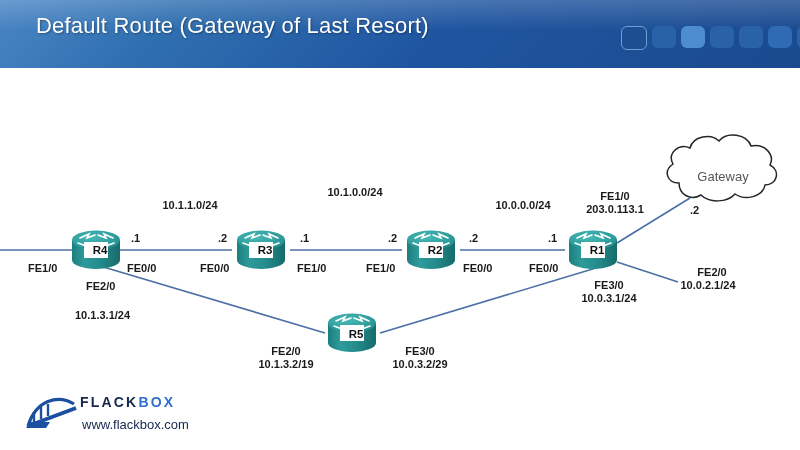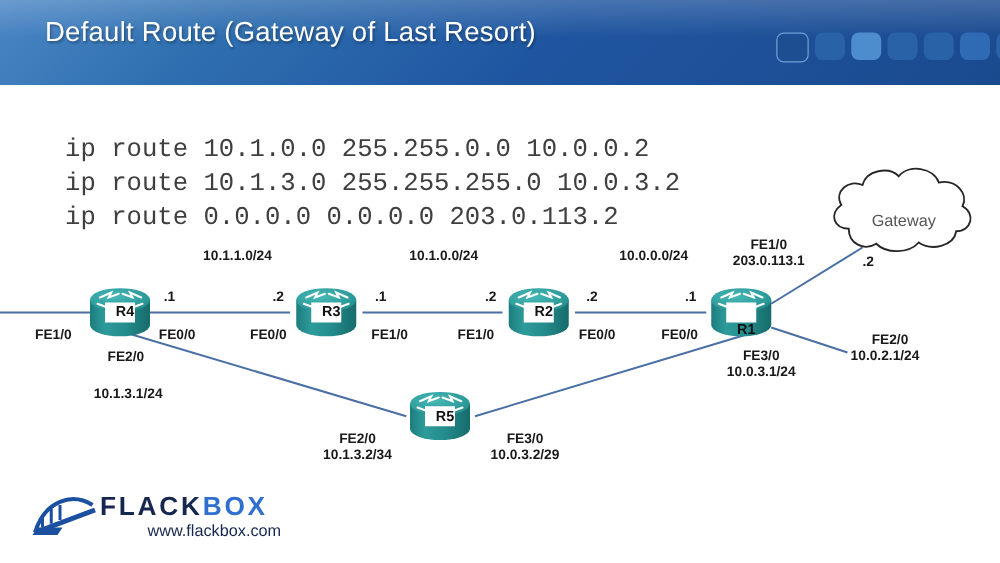--- a/index.html
+++ b/index.html
@@ -100,34 +100,33 @@
 
   
   #logo {
     position: absolute;
     left: 24px; top: 392px;
     width: 220px; height: 48px;
   }
   #logo-word {
     position: absolute;
     left: 56px; top: 2px;
-    font-size: 21px;
+    font-size: 14px;
     font-weight: bold;
     letter-spacing: 2.2px;
     white-space: nowrap;
   }
   #logo-word .flack { color: #16274f; }
   #logo-word .box   { color: #2f6fd0; }
   #logo-url {
     position: absolute;
     left: 58px; top: 25px;
     font-size: 13px;
     color: #16274f;
     white-space: nowrap;
-    margin-left: 36px;
   }
 </style>
 </head>
 <body>
 
 <div id="slide">
 
   <div id="header">
     <div id="header-sheen"></div>
     <div id="header-title">Default Route (Gateway of Last Resort)</div>
@@ -135,23 +134,20 @@
       <div class="sq" style="background:#1d4e92;border:1px solid #6f9ed4;"></div>
       <div class="sq" style="background:#2a62a8;"></div>
       <div class="sq" style="background:#4d8ccd;"></div>
       <div class="sq" style="background:#2a62a8;"></div>
       <div class="sq" style="background:#2a62a8;"></div>
       <div class="sq" style="background:#2f6ab4;"></div>
       <div class="sq" style="background:#2a62a8;"></div>
     </div>
   </div>
 
-  <pre id="config">ip route 10.1.0.0 255.255.0.0 10.0.0.2
-ip route 10.1.3.0 255.255.255.0 10.0.3.2
-ip route 0.0.0.0 0.0.0.0 203.0.113.2</pre>
 
   <div id="diagram">
 
     <svg width="800" height="450" xmlns="http://www.w3.org/2000/svg">
       <defs>
 
         <linearGradient id="rtrSide" x1="0" y1="0" x2="1" y2="0">
           <stop offset="0%" stop-color="#1d7d7d"></stop>
           <stop offset="25%" stop-color="#2e9b9b"></stop>
           <stop offset="60%" stop-color="#248b8b"></stop>
@@ -238,27 +234,27 @@
         <path d="M -16 -12 L -7 -16 L -9 -12 L -1 -15" stroke="#ffffff" stroke-width="1.6" fill="none" stroke-linecap="round"></path>
         <path d="M 2 -15 L 10 -12 L 8 -16 L 17 -12" stroke="#ffffff" stroke-width="1.6" fill="none" stroke-linecap="round"></path>
         <path d="M -18 -7 L -10 -4 M 10 -4 L 18 -7" stroke="#ffffff" stroke-width="1.6" fill="none" stroke-linecap="round"></path>
         <rect x="-12" y="-8" width="24" height="16" fill="#ffffff"></rect>
       </g>
     </svg>
 
     <div class="rtr-name" style="left:100px; top:250px;text-align:center;">R4</div>
     <div class="rtr-name" style="left:265px; top:250px;">R3</div>
     <div class="rtr-name" style="left:435px; top:250px;">R2</div>
-    <div class="rtr-name" style="left:597px; top:264px;text-align:center;">R1</div>
+    <div class="rtr-name" style="left:597px; top:250px;text-align:center;">R1</div>
     <div class="rtr-name" style="left:356px; top:334px;">R5</div>
 
     <div id="internet-label">Gateway</div>
 
     <div class="netlabel center" style="left:190px; top:199px;">10.1.1.0/24</div>
-    <div class="netlabel center" style="left:355px; top:199px;">10.1.0.0/24</div>
+    <div class="netlabel center" style="left:355px; top:186px;">10.1.0.0/24</div>
     <div class="netlabel center" style="left:523px; top:199px;">10.0.0.0/24</div>
 
     <div class="netlabel" style="left:131px; top:232px;">.1</div>
     <div class="netlabel" style="left:218px; top:232px;">.2</div>
     <div class="netlabel" style="left:300px; top:232px;">.1</div>
     <div class="netlabel" style="left:388px; top:232px;">.2</div>
     <div class="netlabel" style="left:469px; top:232px;">.2</div>
     <div class="netlabel" style="left:548px; top:232px;">.1</div>
     <div class="netlabel" style="left:690px; top:204px;">.2</div>
 
@@ -275,21 +271,21 @@
 
     <div class="netlabel" style="left:529px; top:262px;">FE0/0</div>
     <div class="netlabel center" style="left:615px; top:190px;">FE1/0</div>
     <div class="netlabel center" style="left:615px; top:203px;">203.0.113.1</div>
     <div class="netlabel center" style="left:609px; top:279px;">FE3/0</div>
     <div class="netlabel center" style="left:609px; top:292px;">10.0.3.1/24</div>
     <div class="netlabel center" style="left:712px; top:266px;">FE2/0</div>
     <div class="netlabel center" style="left:708px; top:279px;">10.0.2.1/24</div>
 
     <div class="netlabel center" style="left:286px; top:345px;">FE2/0</div>
-    <div class="netlabel center" style="left:286px; top:358px;">10.1.3.2/34</div>
+    <div class="netlabel center" style="left:286px; top:358px;">10.1.3.2/19</div>
     <div class="netlabel center" style="left:420px; top:345px;">FE3/0</div>
     <div class="netlabel center" style="left:420px; top:358px;">10.0.3.2/29</div>
   </div>
 
   <div id="logo">
     <svg width="56" height="44" viewBox="0 0 56 44" xmlns="http://www.w3.org/2000/svg">
       <path d="M 4 34 L 52 16" stroke="#1b4fa0" stroke-width="4" fill="none"></path>
       <path d="M 4 34 C 12 8 34 2 50 12" stroke="#1b4fa0" stroke-width="3.2" fill="none"></path>
       <path d="M 10 30 L 10 20 M 17 27 L 17 15 M 24 24 L 24 12" stroke="#1b4fa0" stroke-width="2.4"></path>
       <path d="M 2 36 L 22 36 L 26 30 L 6 30 Z" fill="#1b4fa0"></path>

